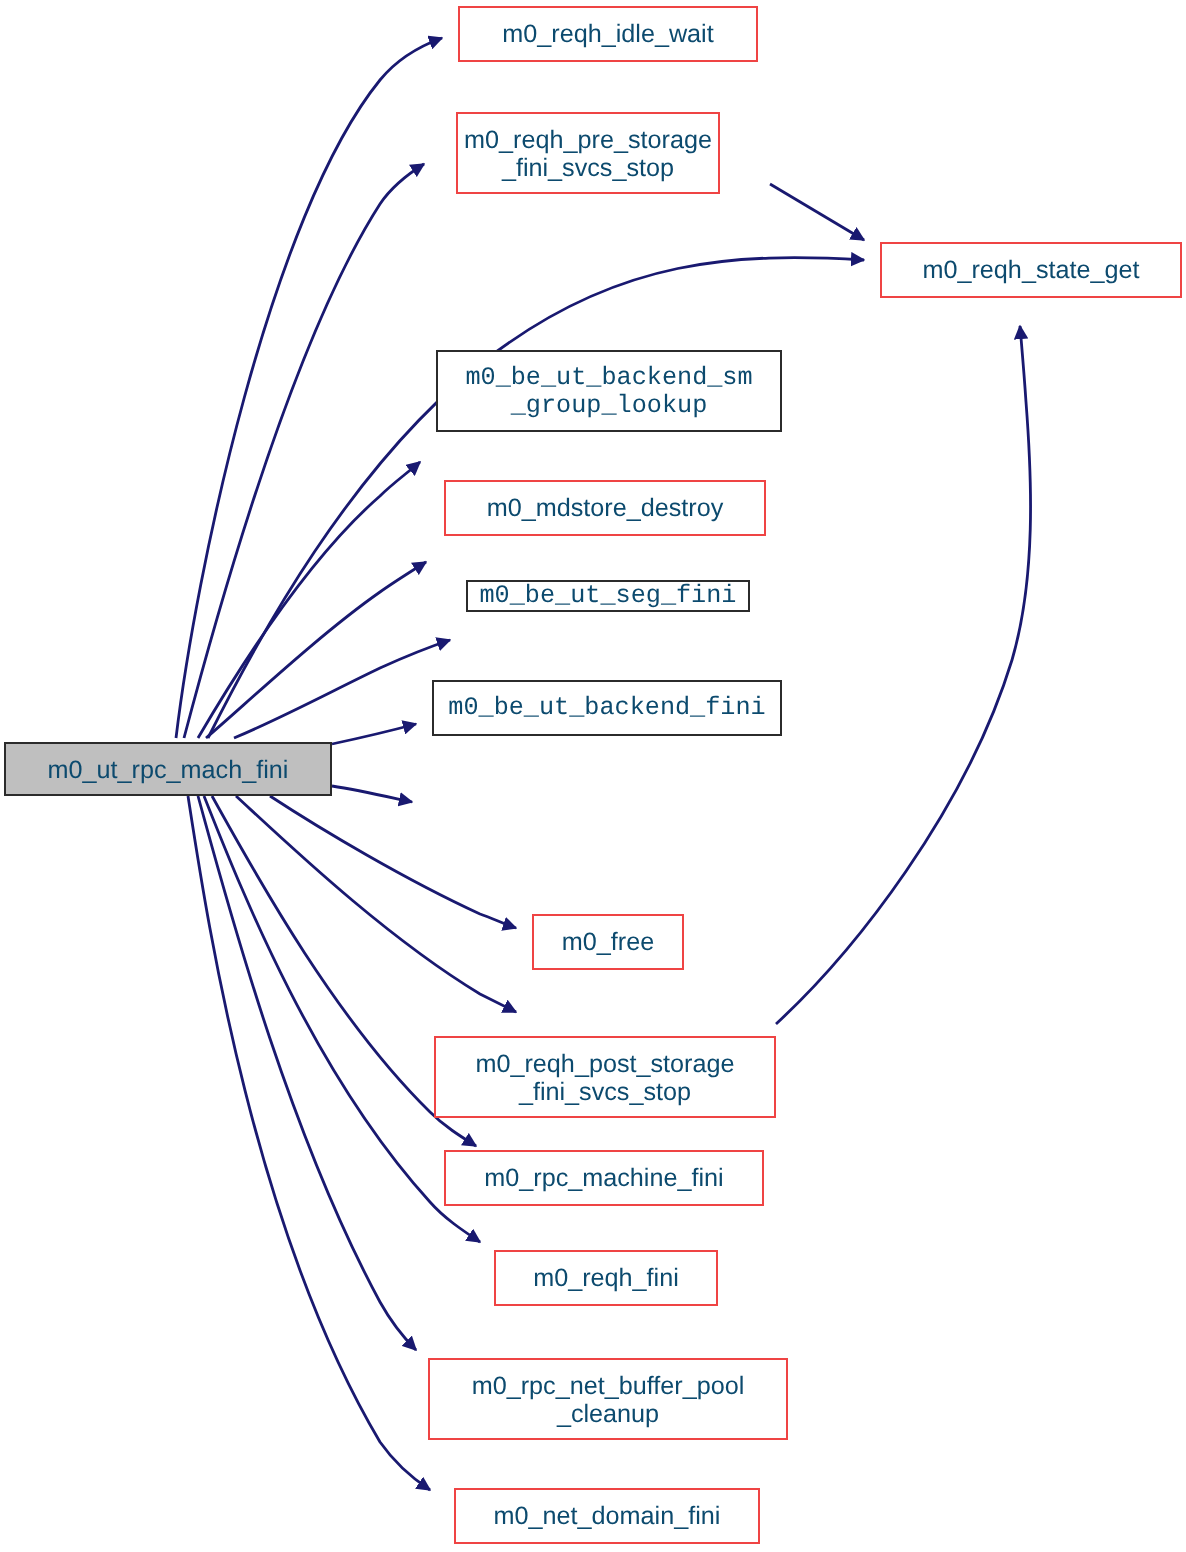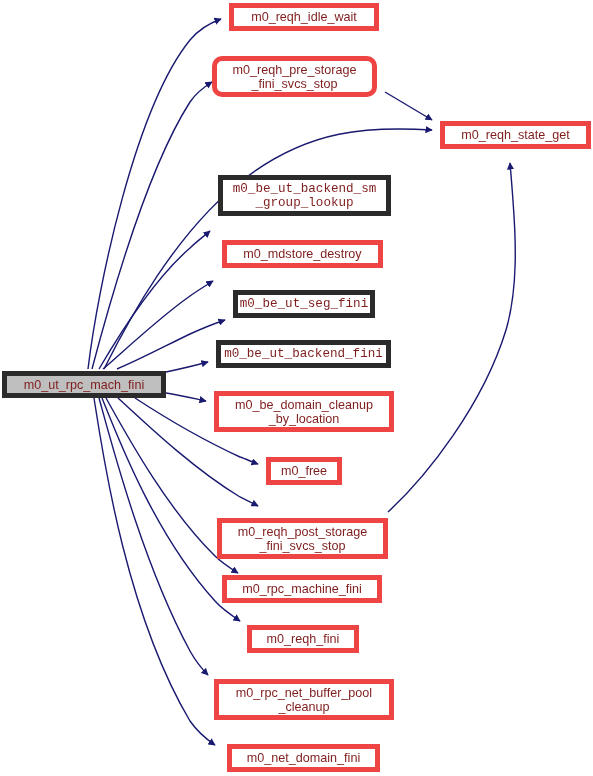--- a/index.html
+++ b/index.html
@@ -24,22 +24,22 @@
     pointer-events: none;
   }
   .node {
     position: absolute;
     box-sizing: border-box;
     display: flex;
     align-items: center;
     justify-content: center;
     text-align: center;
     background: #ffffff;
-    border: 5px solid #ef4444;
-    color: #7f1d1d;
+    border: 1px solid #ef4444;
+    color: #0c4a6e;
     font-size: 12.6px;
     line-height: 14px;
     white-space: pre-line;
     letter-spacing: 0px;
   }
   .node.black {
     border-color: #2b2b2b;
     font-family: Liberation Mono, monospace;
   }
   .node.current {
@@ -75,36 +75,34 @@
       <path d="M 94 398 C 103 456 126 613 190 721 C 197 731 206 739 215 745"></path>
       <path d="M 385 92 C 400 101 417 111 432 120"></path>
       <path d="M 388 512 C 427 476 483 405 506 330 C 518 289 516 240 513 201 C 512 186 511 175 510 163"></path>
     </g>
   </svg>
 
   <div class="node current" style="left:2px; top:371px; width:164px; height:27px;">m0_ut_rpc_mach_fini</div>
 
   <div class="node" style="left:229px; top:3px; width:150px; height:28px;">m0_reqh_idle_wait</div>
 
-  <div class="node" style="left:212px; top:56px; width:165px; height:41px;border-radius:10px;">m0_reqh_pre_storage
+  <div class="node" style="left:228px; top:56px; width:132px; height:41px;">m0_reqh_pre_storage
 _fini_svcs_stop</div>
 
   <div class="node" style="left:440px; top:121px; width:151px; height:28px;">m0_reqh_state_get</div>
 
   <div class="node black" style="left:218px; top:175px; width:173px; height:41px;">m0_be_ut_backend_sm
 _group_lookup</div>
 
   <div class="node" style="left:222px; top:240px; width:161px; height:28px;">m0_mdstore_destroy</div>
 
-  <div class="node black" style="left:233px; top:290px; width:142px; height:28px;">m0_be_ut_seg_fini</div>
+  <div class="node black" style="left:233px; top:290px; width:142px; height:16px;">m0_be_ut_seg_fini</div>
 
   <div class="node black" style="left:216px; top:340px; width:175px; height:28px;">m0_be_ut_backend_fini</div>
 
-  <div class="node" style="left:214px; top:391px; width:180px; height:41px;">m0_be_domain_cleanup
-_by_location</div>
 
   <div class="node" style="left:266px; top:457px; width:76px; height:28px;">m0_free</div>
 
   <div class="node" style="left:217px; top:518px; width:171px; height:41px;">m0_reqh_post_storage
 _fini_svcs_stop</div>
 
   <div class="node" style="left:222px; top:575px; width:160px; height:28px;">m0_rpc_machine_fini</div>
 
   <div class="node" style="left:247px; top:625px; width:112px; height:28px;">m0_reqh_fini</div>
 

